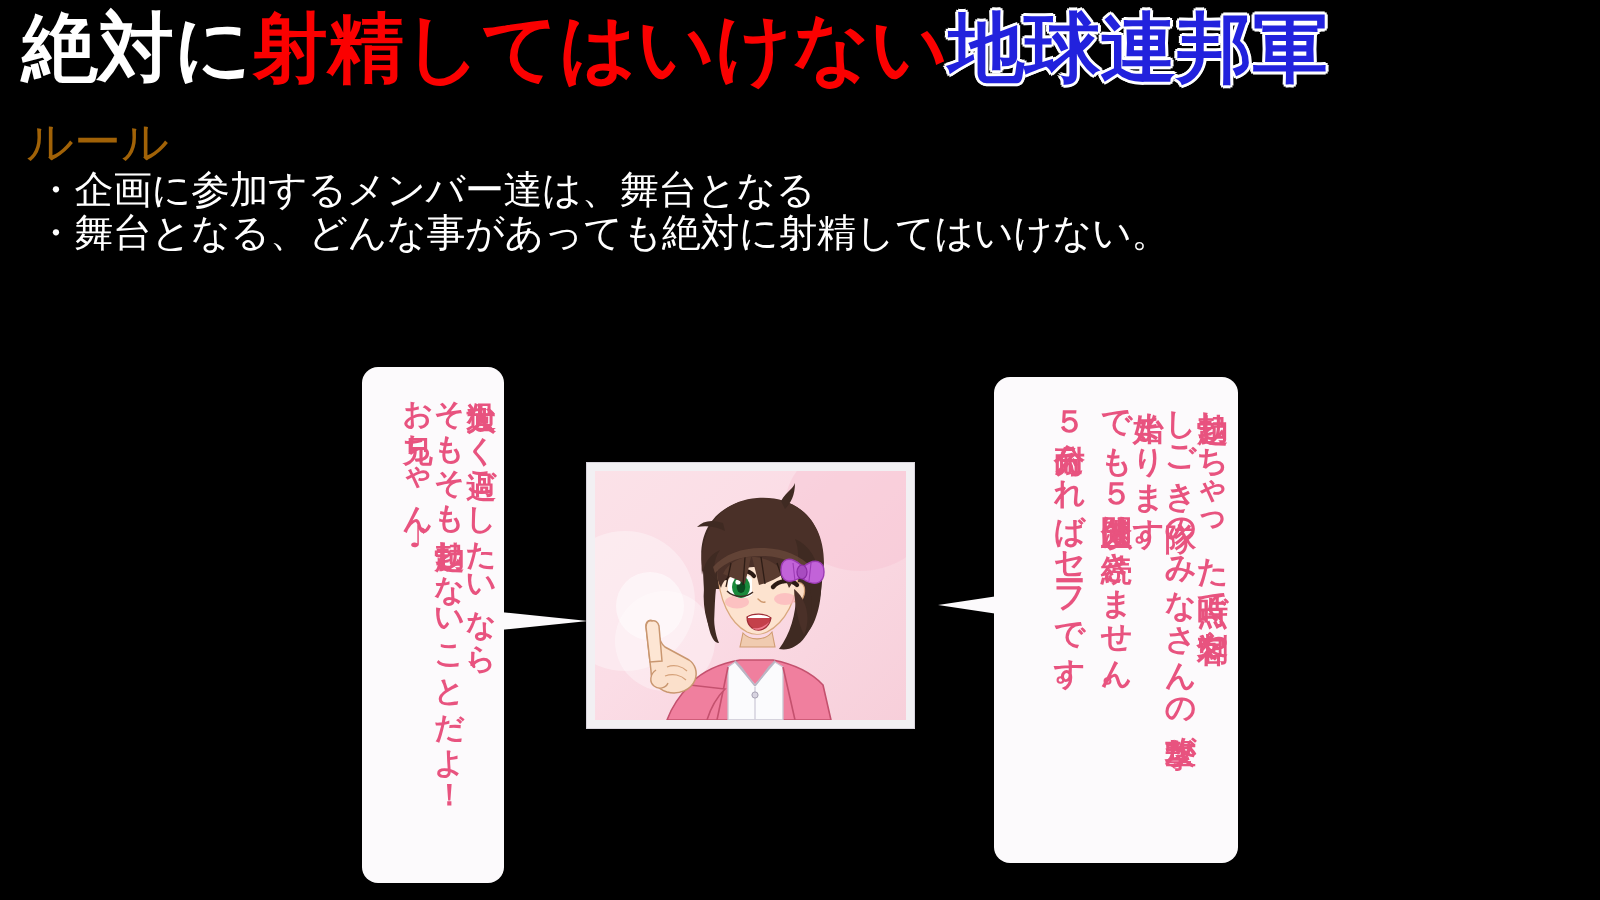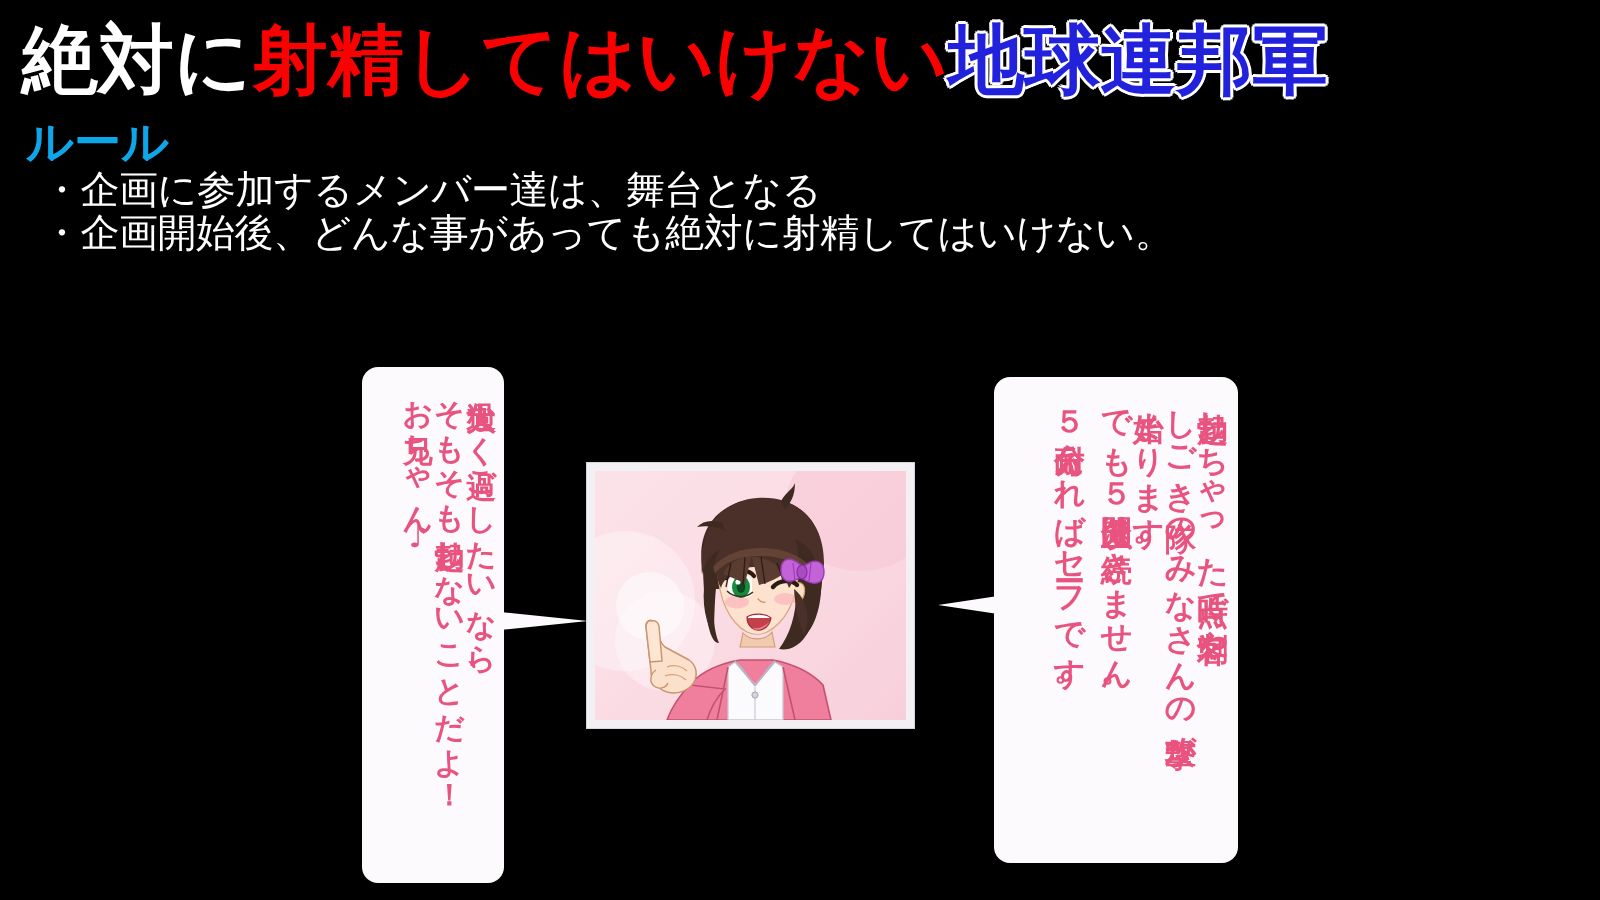--- a/index.html
+++ b/index.html
@@ -19,21 +19,21 @@
     position: relative;
     width: 1600px;
     height: 900px;
     background: #000000;
   }
 
   
   #title {
     position: absolute;
     left: 22px;
-    top: 12px;
+    top: 0;
     white-space: nowrap;
     font-size: 76px;
     line-height: 96px;
     font-weight: bold;
     letter-spacing: 0px;
   }
   #title span { display: inline-block; }
   .t-white {
     color: #ffffff;
   }
@@ -49,27 +49,27 @@
        0   -3px 0 #ffffff,  0    3px 0 #ffffff;
   }
 
   
   #rules-heading {
     position: absolute;
     left: 26px;
     top: 116px;
     font-size: 47px;
     line-height: 52px;
-    color: #0ea5e9;
-    font-weight: bold;
+    color: #a16207;
+    font-weight: normal;
     white-space: nowrap;
   }
   #rules-list {
     position: absolute;
-    left: 42px;
+    left: 36px;
     top: 168px;
     width: 1300px;
   }
   .rule-line {
     color: #ffffff;
     font-size: 39px;
     line-height: 43px;
     white-space: nowrap;
     letter-spacing: -0.5px;
   }
@@ -173,21 +173,21 @@
 <div id="stage">
 
   <div id="title">
     <span class="t-white">絶対に</span><span class="t-red">射精してはいけない</span><span class="t-blue">地球連邦軍</span>
   </div>
 
   <div id="rules-heading">ルール</div>
 
   <div id="rules-list">
     <div class="rule-line">・企画に参加するメンバー達は、舞台となる</div>
-    <div class="rule-line">・企画開始後、どんな事があっても絶対に射精してはいけない。</div>
+    <div class="rule-line">・舞台となる、どんな事があっても絶対に射精してはいけない。</div>
   </div>
 
   <div class="bubble-tail" id="tail-left"></div>
   <div class="bubble-tail" id="tail-right"></div>
 
   <div class="bubble" id="bubble-left">
     <div class="vtext-wrap">
       <div class="vcol">大過なく過ごしたいなら、</div>
       <div class="vcol">そもそも勃起しないことだよ！</div>
       <div class="vcol">お兄ちゃん♪</div>

